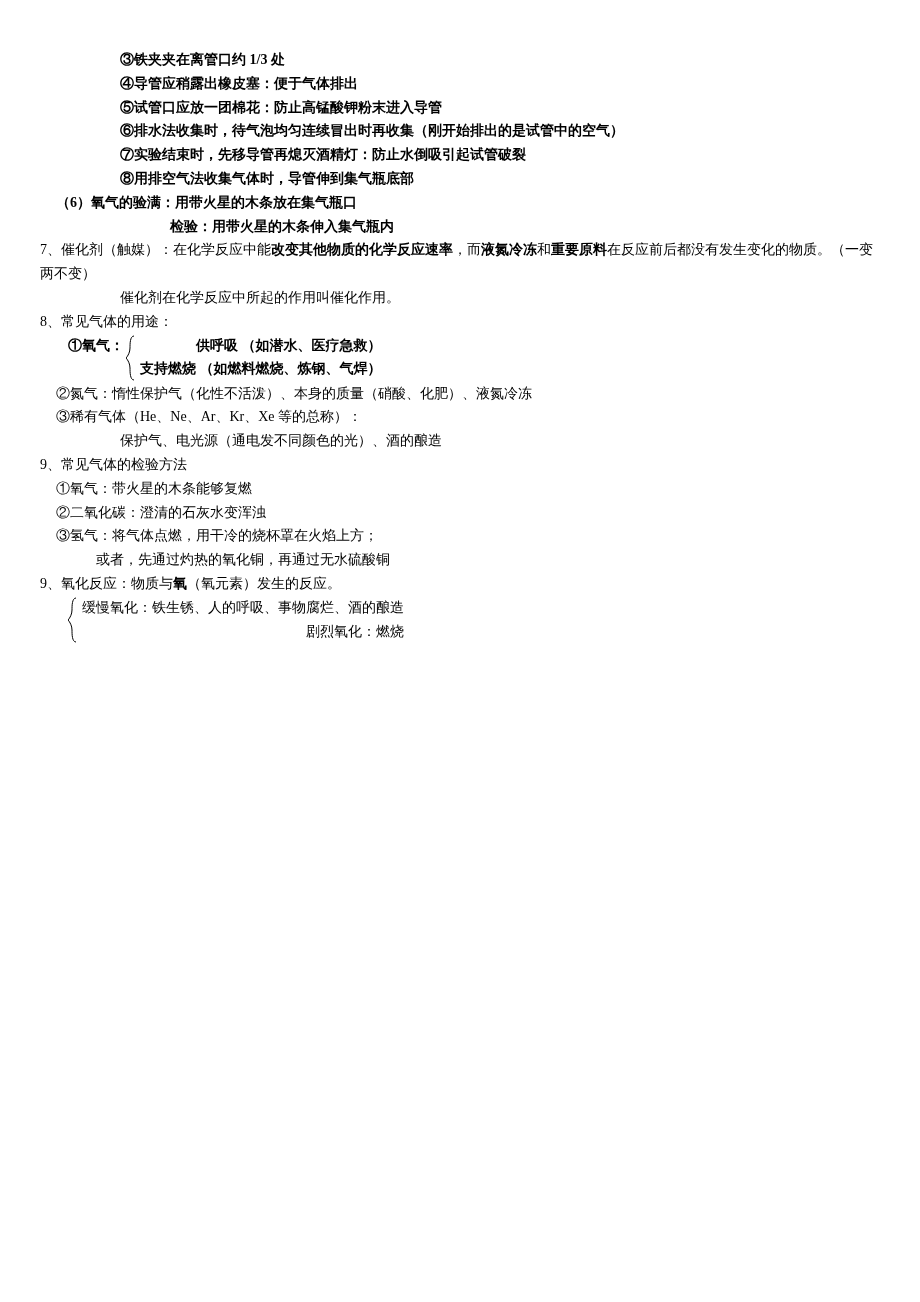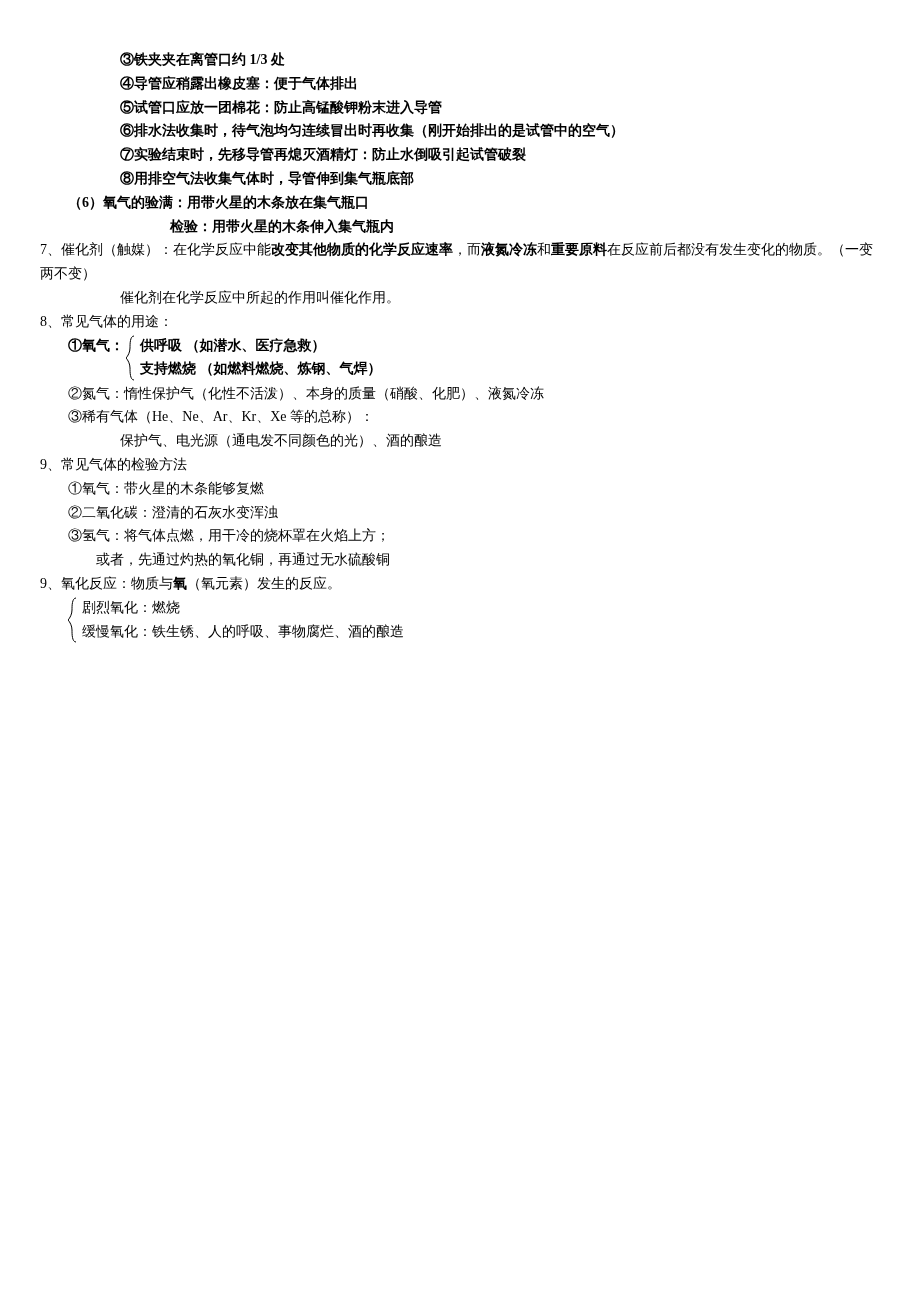--- a/index.html
+++ b/index.html
@@ -6,41 +6,41 @@
     margin: 0;
     padding: 48px 40px;
     width: 920px;
     box-sizing: border-box;
     font-family: "SimSun", "宋体", serif;
     font-size: 14px;
     line-height: 1.7;
     color: #000;
     background: #fff;
   }
-  .indent-1 { margin-left: 28px; }
+  .indent-1 { margin-left: 16px; }
   .indent-2 { margin-left: 80px; }
   .bold { font-weight: bold; }
   .nowrap-row { display: block; }
   .bracket-group {
     display: flex;
     align-items: stretch;
     margin-left: 56px;
     font-weight: bold;
   }
   .bracket-group .prefix {
     margin-right: 2px;
     align-self: flex-start;
     line-height: 1.7;
   }
   .bracket-svg {
     width: 10px;
     margin-right: 4px;
   }
   .bracket-svg svg { display: block; height: 100%; width: 10px; }
-  .bracket-lines div { line-height: 1.7; }
+  .bracket-lines div { line-height: 1.7; text-align: right; }
   .bracket-group-2col {
     display: flex;
     align-items: stretch;
     margin-left: 28px;
   }
 </style>
 </head>
 <body>
 
 <div class="indent-2 bold">③铁夹夹在离管口约 1/3 处</div>
@@ -87,16 +87,16 @@
   <span>9、氧化反应：物质与</span><span class="bold">氧</span><span>（氧元素）发生的反应。</span>
 </div>
 
 <div class="bracket-group-2col">
   <div class="bracket-svg">
     <svg viewBox="0 0 10 48" preserveAspectRatio="none">
       <path d="M8 2 C4 2 4 10 4 14 C4 18 2 22 0 24 C2 26 4 30 4 34 C4 38 4 46 8 46" fill="none" stroke="#000" stroke-width="1"></path>
     </svg>
   </div>
   <div class="bracket-lines">
+    <div>缓慢氧化：铁生锈、人的呼吸、事物腐烂、酒的酿造</div>
     <div>剧烈氧化：燃烧</div>
-    <div>缓慢氧化：铁生锈、人的呼吸、事物腐烂、酒的酿造</div>
   </div>
 </div>
 
 </body></html>

